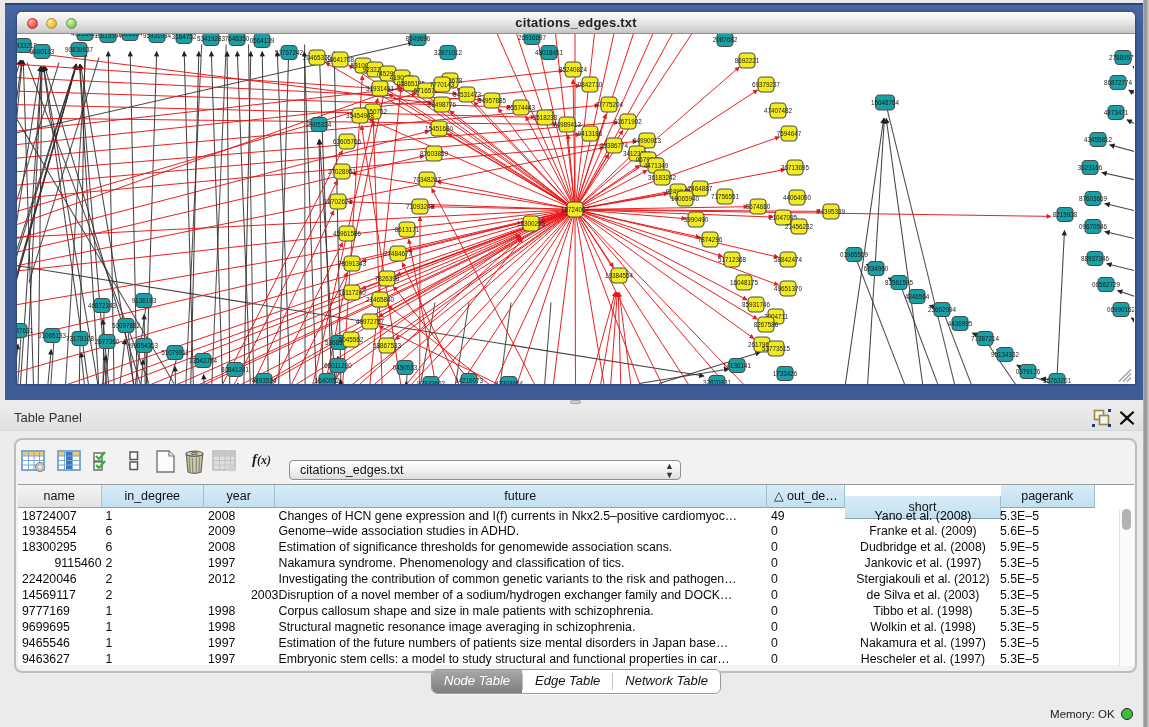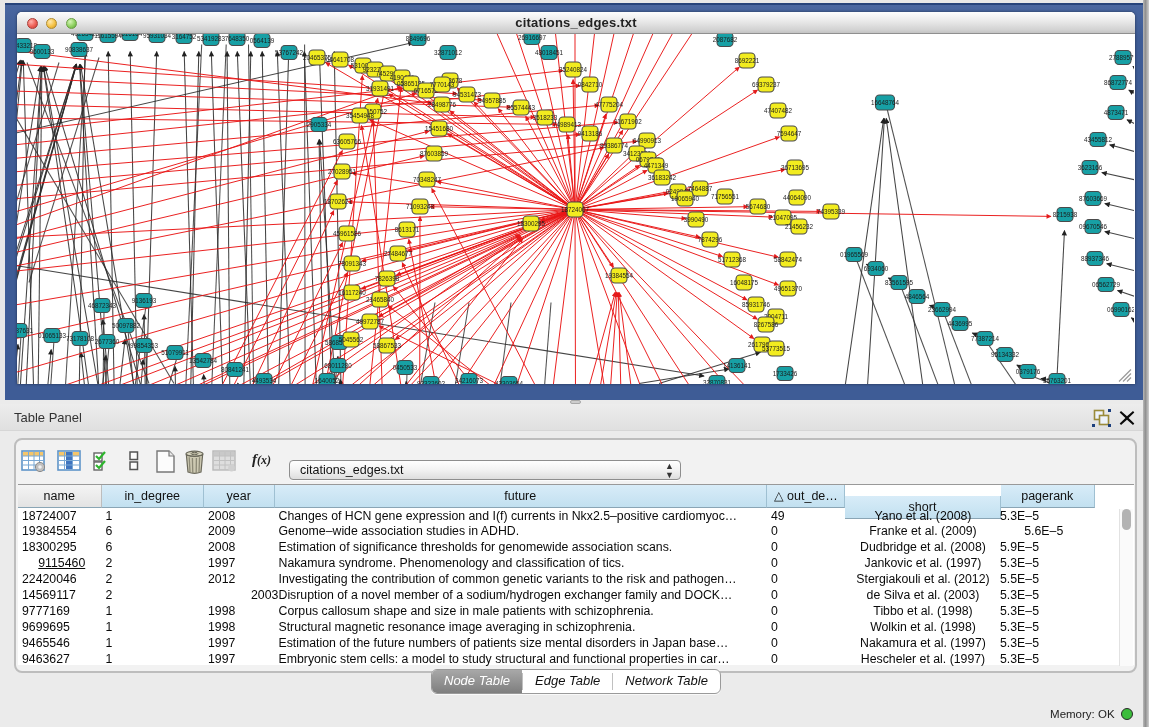--- a/index.html
+++ b/index.html
@@ -695,33 +695,33 @@
             <div class="c c5" style="text-align:center;">Yano et al. (2008)</div>
             <div class="c c6" style="text-align:left;padding-left:6px;">5.3E–5</div>
           </div>
 <div class="tr">
             <div class="c c0" style="text-align:left;padding-left:4px;">19384554</div>
             <div class="c c1" style="text-align:left;padding-left:4px;">6</div>
             <div class="c c2" style="text-align:left;padding-left:4px;">2009</div>
             <div class="c c3" style="text-align:left;padding-left:4px;">Genome–wide association studies in ADHD.</div>
             <div class="c c4" style="text-align:left;padding-left:4px;">0</div>
             <div class="c c5" style="text-align:center;">Franke et al. (2009)</div>
-            <div class="c c6" style="text-align:center;padding-left:6px;">5.6E–5</div>
+            <div class="c c6" style="text-align:left;padding-left:6px;">5.6E–5</div>
           </div>
 <div class="tr">
             <div class="c c0" style="text-align:left;padding-left:4px;">18300295</div>
             <div class="c c1" style="text-align:left;padding-left:4px;">6</div>
             <div class="c c2" style="text-align:left;padding-left:4px;">2008</div>
             <div class="c c3" style="text-align:left;padding-left:4px;">Estimation of significance thresholds for genomewide association scans.</div>
             <div class="c c4" style="text-align:left;padding-left:4px;">0</div>
             <div class="c c5" style="text-align:center;">Dudbridge et al. (2008)</div>
             <div class="c c6" style="text-align:left;padding-left:6px;">5.9E–5</div>
           </div>
 <div class="tr">
-            <div class="c c0" style="text-align:center;padding-left:4px;text-decoration:underline;">9115460</div>
+            <div class="c c0" style="text-align:right;padding-left:4px;">9115460</div>
             <div class="c c1" style="text-align:left;padding-left:4px;">2</div>
             <div class="c c2" style="text-align:left;padding-left:4px;">1997</div>
             <div class="c c3" style="text-align:left;padding-left:4px;">Nakamura syndrome. Phenomenology and classification of tics.</div>
             <div class="c c4" style="text-align:left;padding-left:4px;">0</div>
             <div class="c c5" style="text-align:center;">Jankovic et al. (1997)</div>
             <div class="c c6" style="text-align:left;padding-left:6px;">5.3E–5</div>
           </div>
 <div class="tr">
             <div class="c c0" style="text-align:left;padding-left:4px;">22420046</div>
             <div class="c c1" style="text-align:left;padding-left:4px;">2</div>

